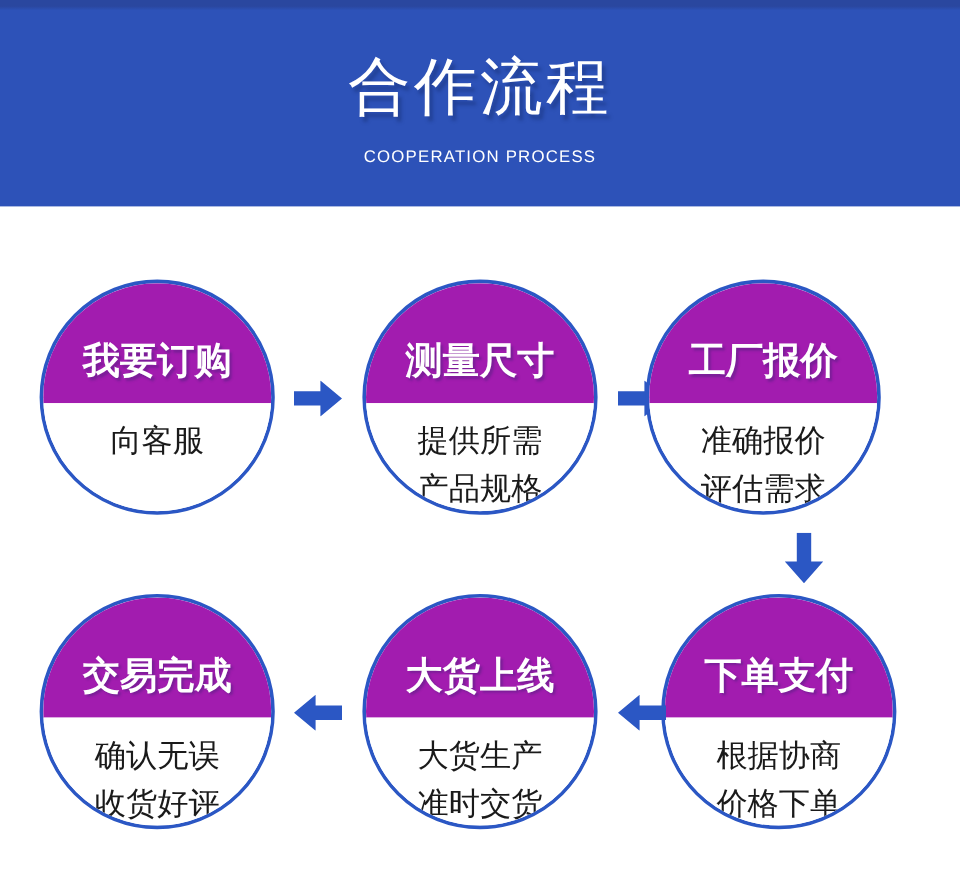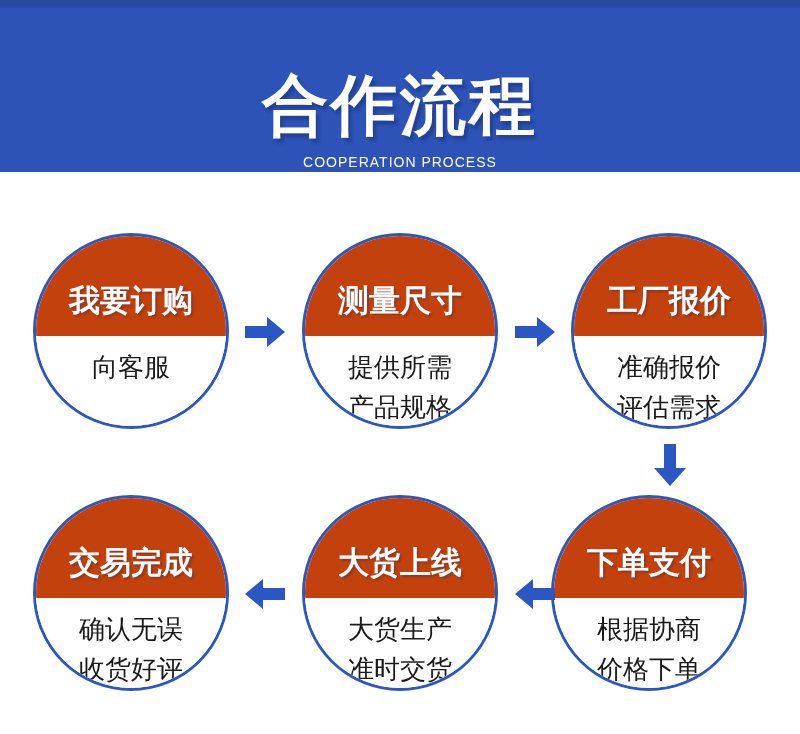--- a/index.html
+++ b/index.html
@@ -23,47 +23,46 @@
     width: 800px; height: 172px;
     background: linear-gradient(180deg, #2a479f 0%, #2a479f 3%, #2d52b8 5%, #2d52b8 100%);
     display: flex;
     flex-direction: column;
     align-items: center;
     justify-content: flex-start;
     padding-top: 36px;
   }
   .banner-title {
     color: #ffffff;
-    font-size: 66px;
-    font-weight: 700;
+    font-size: 52px;
+    font-weight: 400;
     line-height: 74px;
     letter-spacing: 3px;
     text-shadow: 3px 4px 3px rgba(15, 35, 90, 0.35);
-    margin-top: 32px;
   }
   .banner-subtitle {
     margin-top: 12px;
     color: #ffffff;
     font-size: 14px;
     font-weight: 400;
     letter-spacing: 1px;
   }
 
   
   .circle {
     position: absolute;
     width: 196px; height: 196px;
     border: 3px solid #2b57c4;
     border-radius: 50%;
     background: #ffffff;
     overflow: hidden;
   }
   .circle-top {
     height: 100px;
-    background: #c2410c;
+    background: #a21caf;
     display: flex;
     align-items: flex-end;
     justify-content: center;
     padding-bottom: 14px;
   }
   .step-title {
     color: #ffffff;
     font-size: 31px;
     font-weight: 700;
     letter-spacing: 0px;
@@ -81,21 +80,21 @@
   .desc-line {
     color: #1a1a1a;
     font-size: 26px;
     line-height: 40px;
     white-space: nowrap;
   }
 
   
   .pos-c1 { left: 33px;  top: 233px; }
   .pos-c2 { left: 302px; top: 233px; }
-  .pos-c3 { left: 571px; top: 233px; }
+  .pos-c3 { left: 538px; top: 233px; }
   .pos-c4 { left: 551px; top: 495px; text-align: center; }
   .pos-c5 { left: 302px; top: 495px; }
   .pos-c6 { left: 33px;  top: 495px; text-align: center; }
 
   
   .arrow { position: absolute; }
   .arrow svg { display: block; }
   .arrow svg path { fill: #2b57c4; }
   .pos-a1 { left: 245px; top: 317px; }
   .pos-a2 { left: 515px; top: 317px; }

